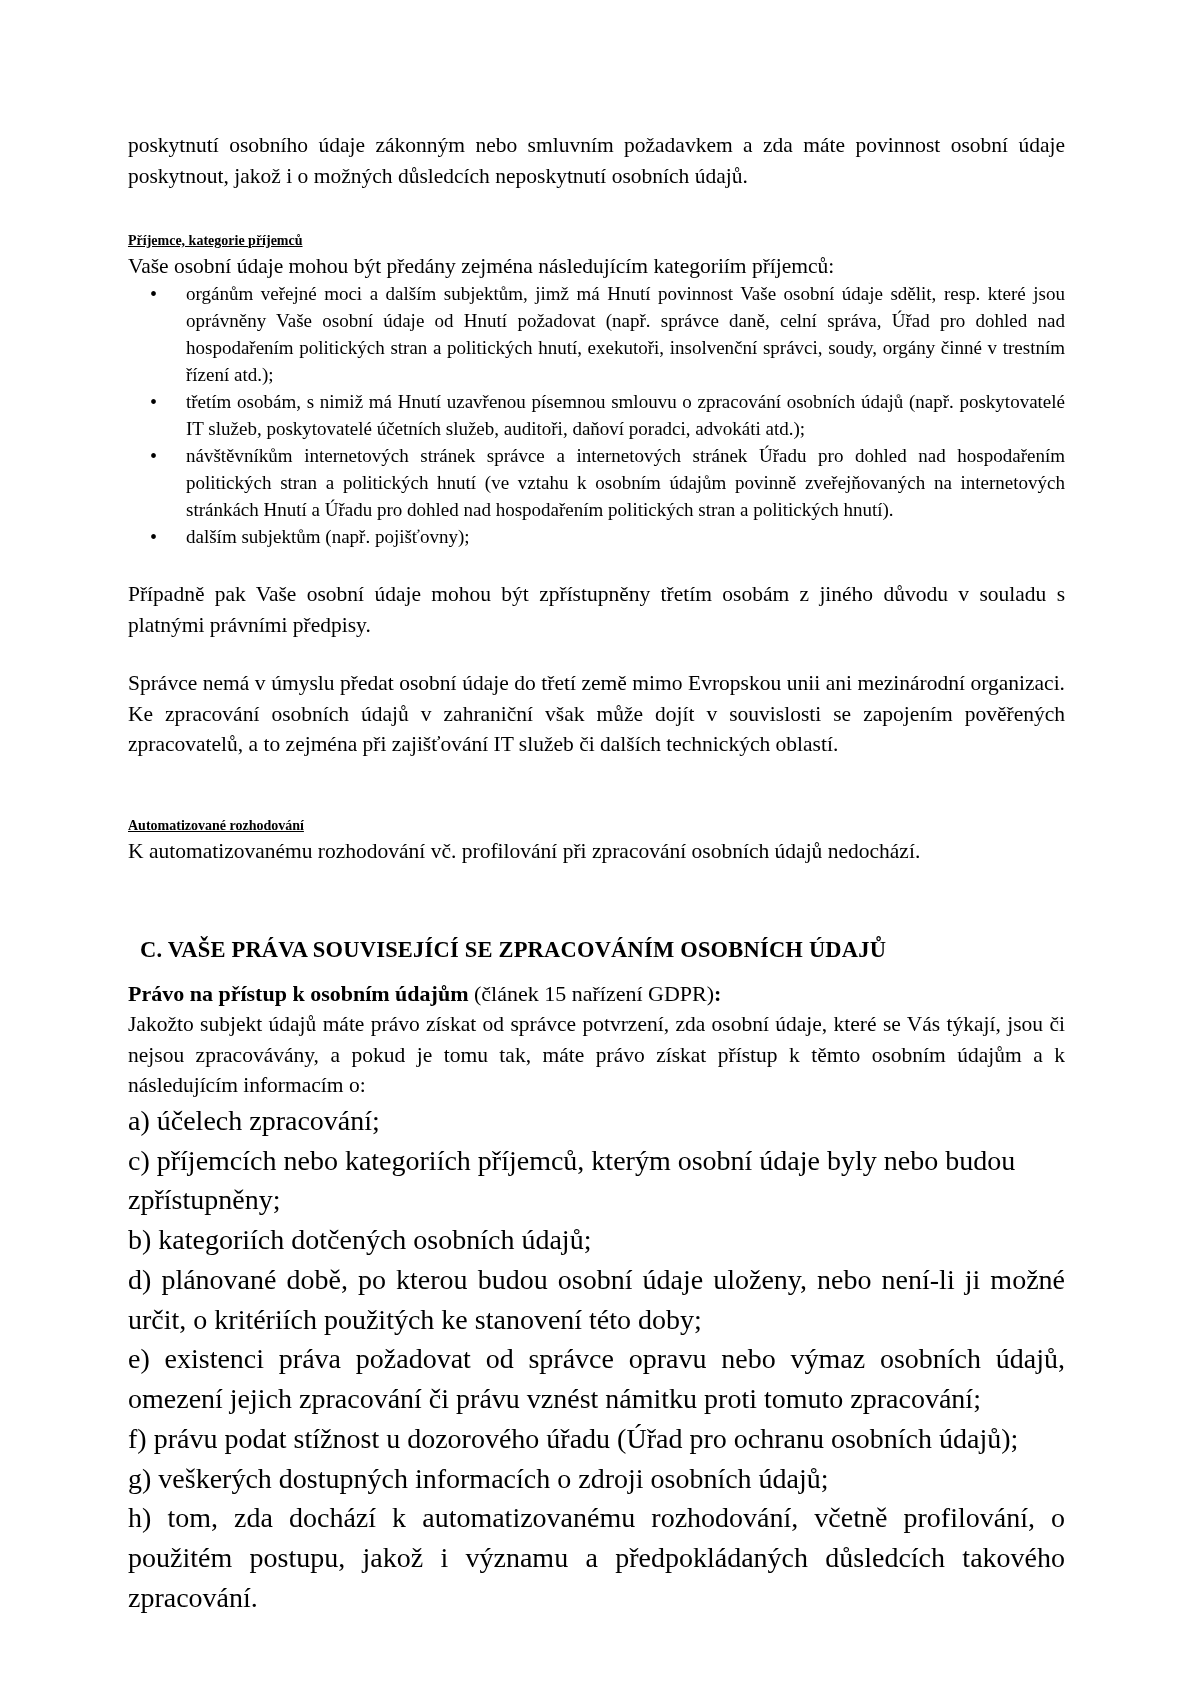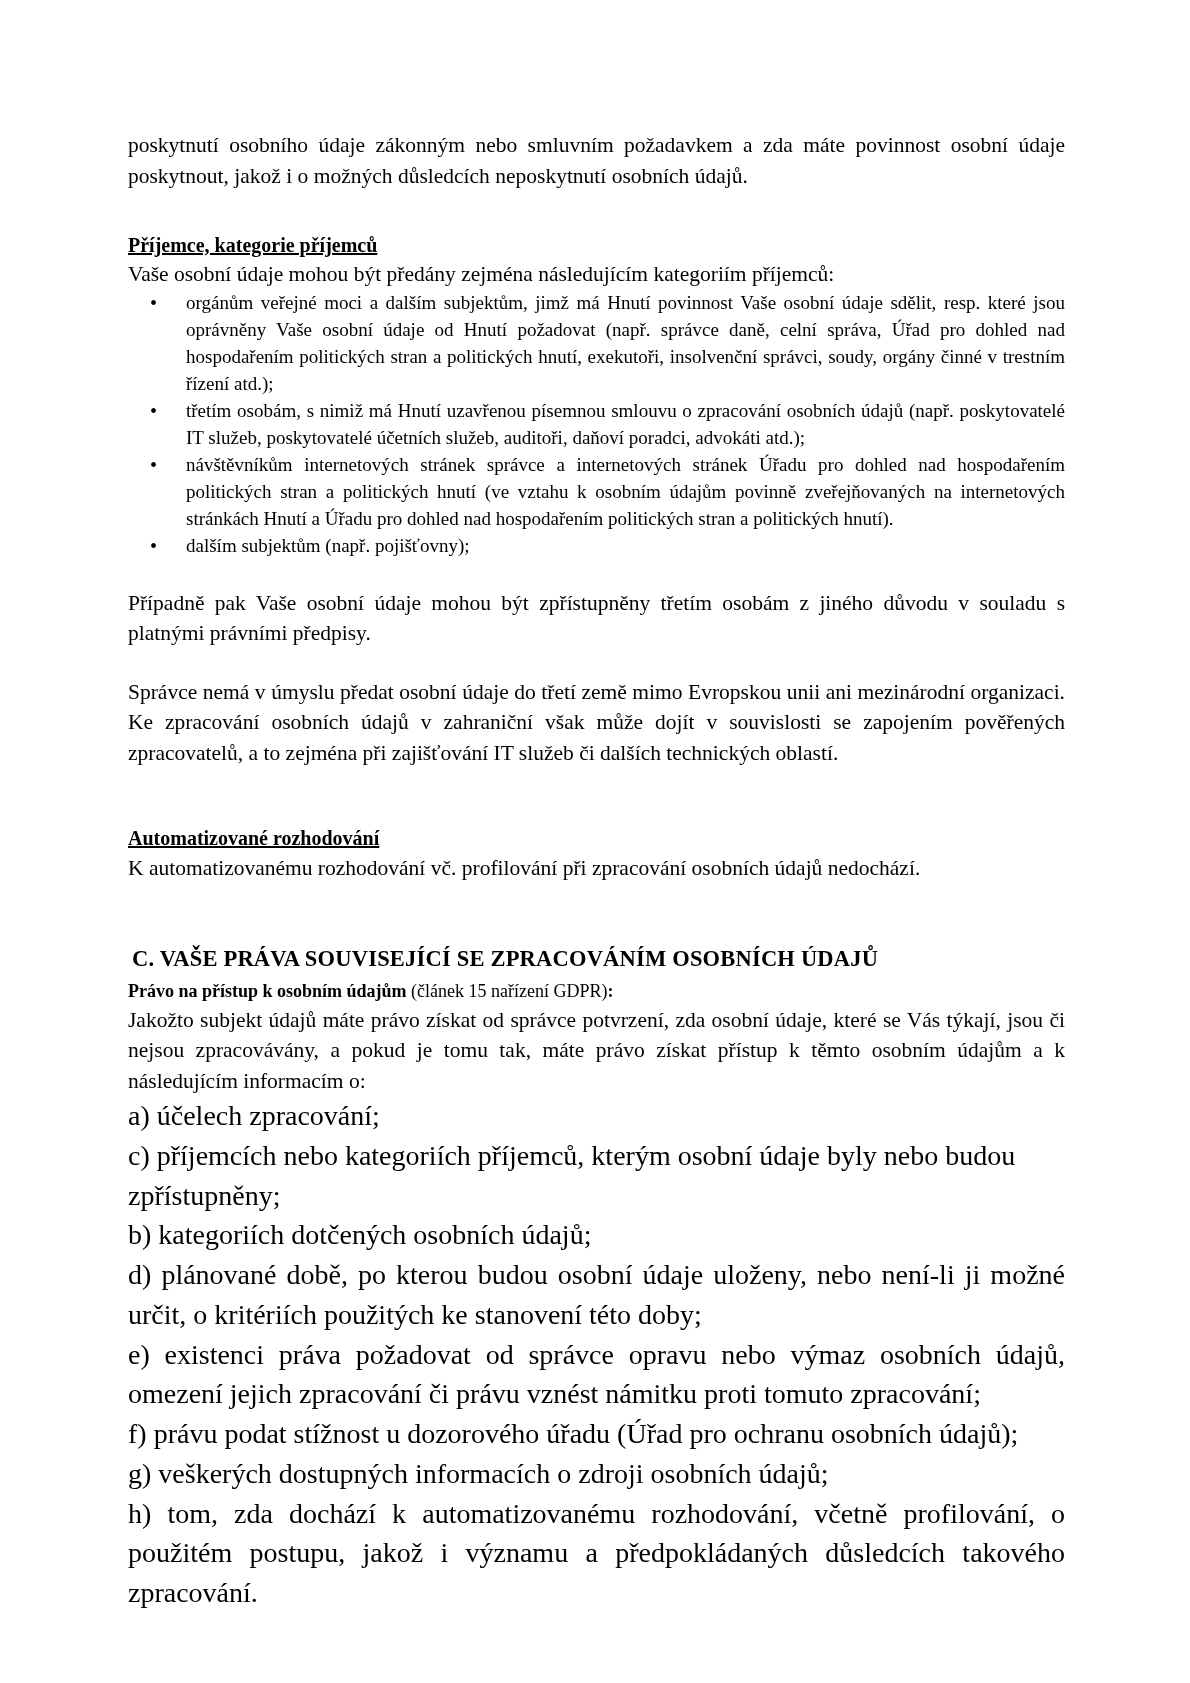--- a/index.html
+++ b/index.html
@@ -28,33 +28,33 @@
     text-justify: inter-word;
     hyphens: none;
   }
   .spacer-md { height: 28px; }
   .spacer-lg { height: 40px; }
   .spacer-xl { height: 56px; }
 
   .heading-underline {
     font-weight: bold;
     text-decoration: underline;
-    font-size: 20px;
+    font-size: 14px;
     line-height: 1.42;
     margin: 0;
   }
   .heading-section {
     font-weight: bold;
     font-size: 22.5px;
     line-height: 1.42;
-    margin: 4px;
+    margin: 12px;
     letter-spacing: 0.2px;
   }
   .heading-sub {
-    font-size: 18px;
+    font-size: 22px;
     line-height: 1.42;
     margin: 0;
   }
   .heading-sub b { font-weight: bold; }
 
   ul.bullets {
     list-style: none;
     margin: 0;
     padding: 0;
   }

